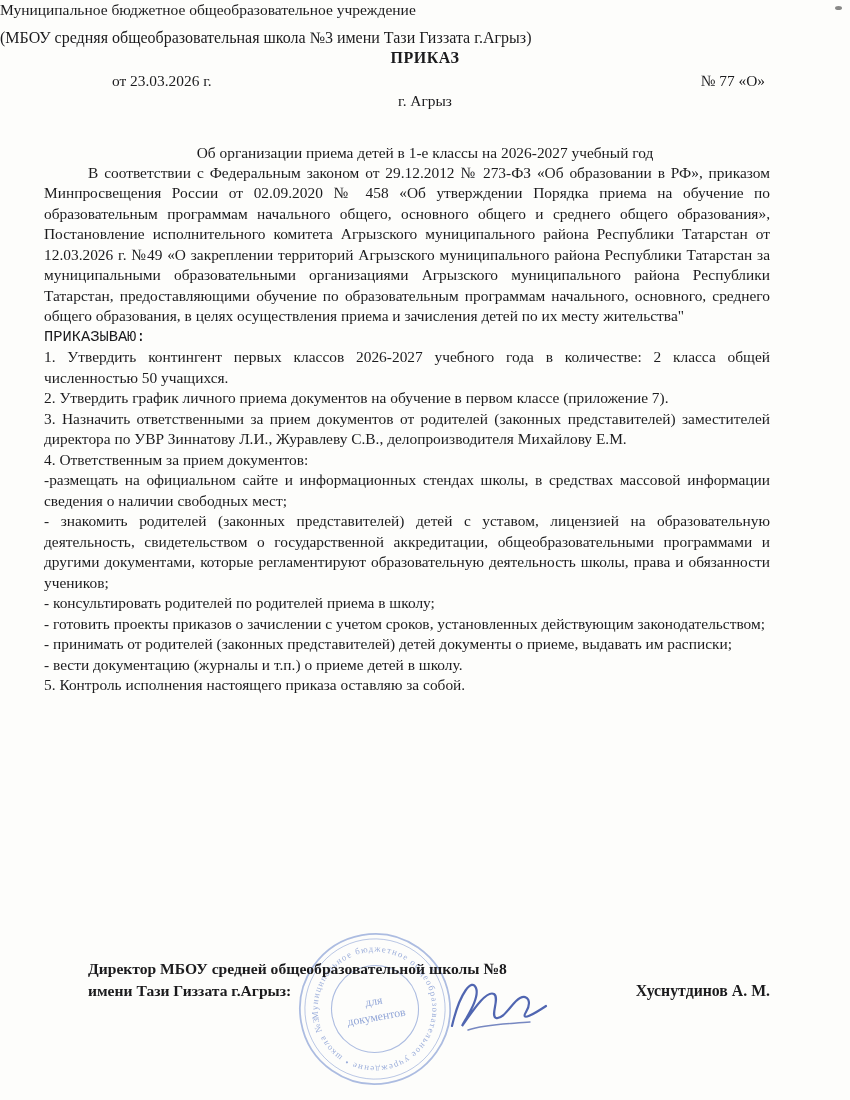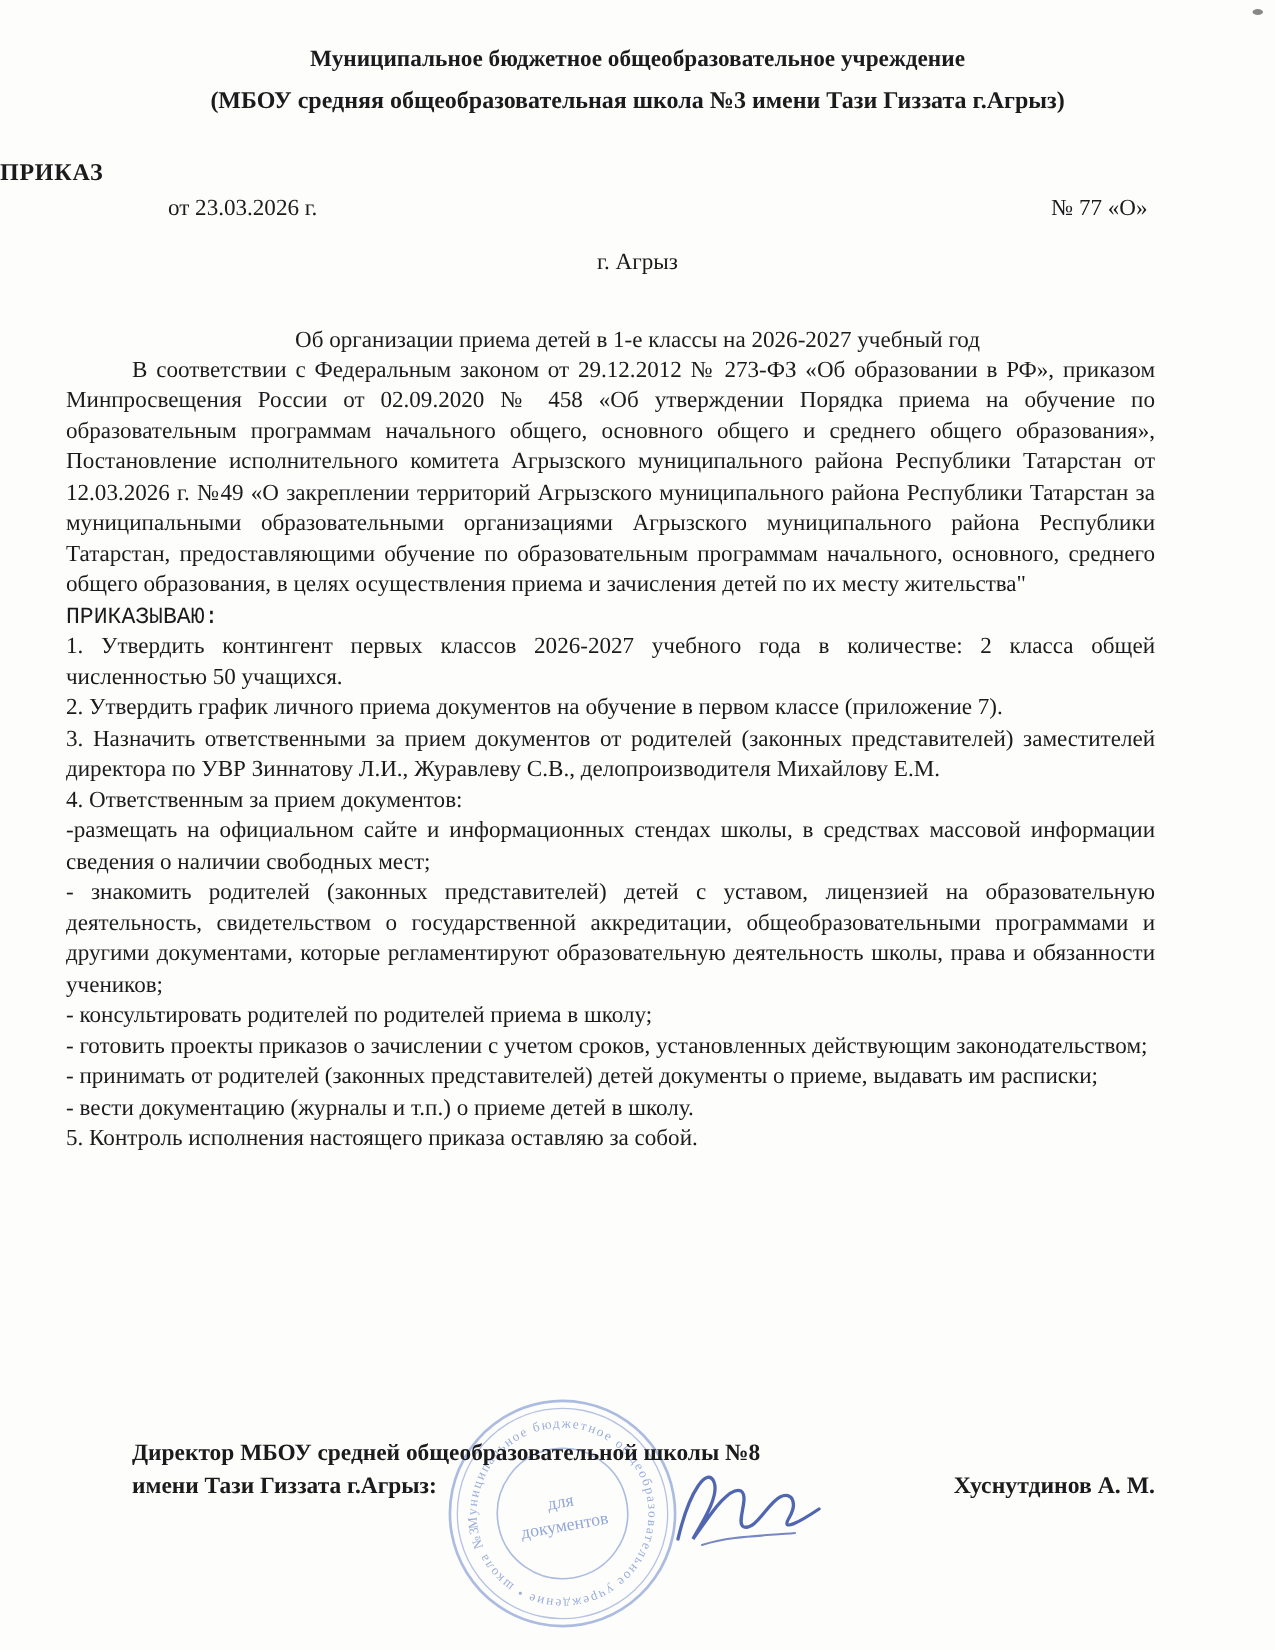--- a/index.html
+++ b/index.html
@@ -10,38 +10,36 @@
   }
   .page {
     position: relative;
     width: 850px; height: 1100px;
     background: #fdfdfb;
     color: #1b1b1d;
     overflow: hidden;
     box-sizing: border-box;
   }
   .header {
-    padding-top: 30px;
-    text-align: center;
-    font-weight: bold;
+    font-weight: normal;
   }
   .org-line { font-size: 15.5px; line-height: 19.5px; }
   .org-abbrev { font-size: 16px; line-height: 20px; margin-top: 8px; }
 
   .order-title {
-    margin-top: 28px;
+    text-align: center;
     font-weight: bold;
     font-size: 16px;
     line-height: 20px;
     letter-spacing: 0.5px;
   }
   .date-row {
     display: flex;
     justify-content: space-between;
-    margin: 3px 85px 16px 112px;
+    margin: 3px 85px 0 112px;
     font-size: 15.4px;
     line-height: 20px;
   }
   .city-line {
     text-align: center;
     font-size: 15.4px;
     line-height: 20px;
   }
   .subject-line {
     margin-top: 32px;

